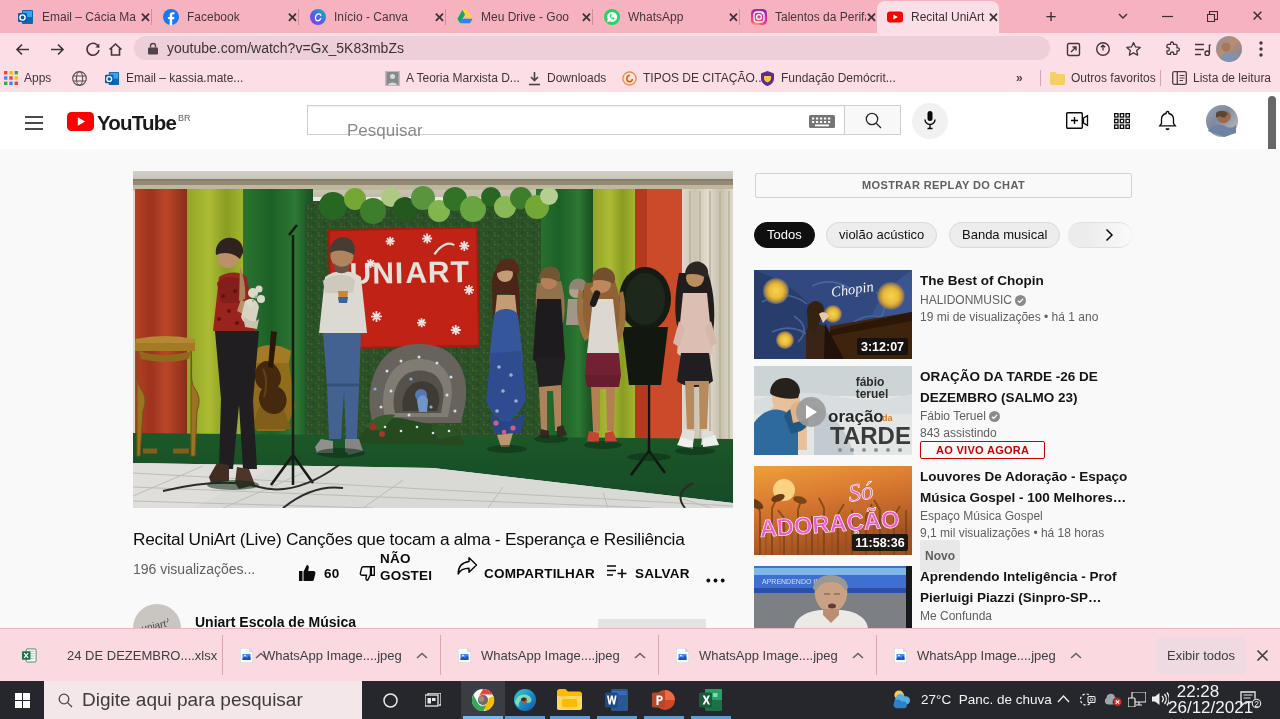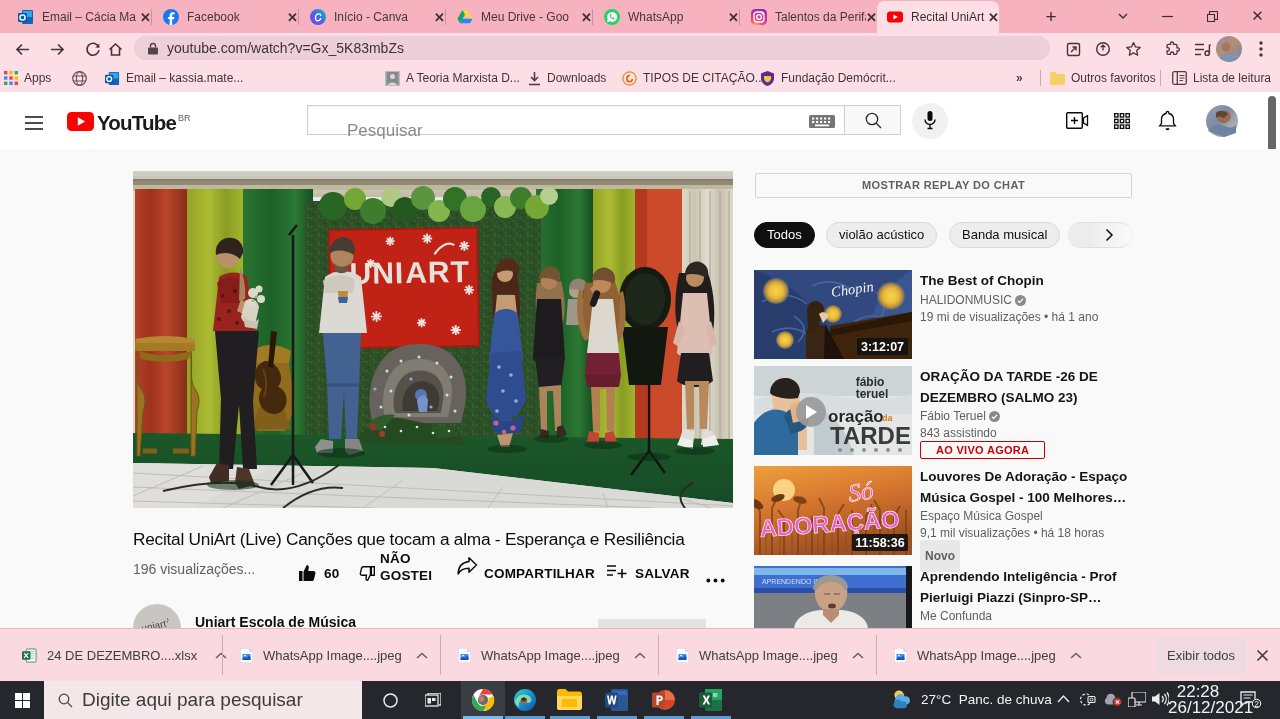--- a/index.html
+++ b/index.html
@@ -895,21 +895,21 @@
 <div class="vrow-c" style="top:426px;">843 assistindo</div>
 <div class="abs" style="left:920px;top:441px;font-size:11px;font-weight:bold;color:#c00;border:1px solid #c00;border-radius:2px;padding:2px 15px;letter-spacing:.3px;">AO VIVO AGORA</div>
 <div class="vrow-t" style="top:466px;">Louvores De Adoração - Espaço Música Gospel - 100 Melhores…</div>
 <div class="vrow-c" style="top:509px;">Espaço Música Gospel</div>
 <div class="vrow-c" style="top:526px;">9,1 mil visualizações • há 18 horas</div>
 <div class="abs" style="left:920px;top:540px;font-size:12px;font-weight:bold;color:#606060;background:#e8e8e8;border-radius:2px;padding:9px 5px;">Novo</div>
 <div class="vrow-t" style="top:566px;">Aprendendo Inteligência - Prof Pierluigi Piazzi (Sinpro-SP…</div>
 <div class="vrow-c" style="top:609px;">Me Confunda</div>
 <div class="vrow-c" style="top:626px;">2 mi de visualizações</div>
 <div id="shelf">
-  <div class="ditem" style="left:22px;">
+  <div class="ditem" style="left:22px;gap:20px;">
     <svg width="15" height="15" viewBox="0 0 16 16">
         <rect x="4.5" y="1" width="10.5" height="14" rx="1" fill="#fff" stroke="#1e7145" stroke-width=".8"></rect>
         <path d="M6.5 3.5h7M6.5 6h7M6.5 8.5h7M6.5 11h7" stroke="#9bc2ae" stroke-width="1"></path>
         <rect x="0" y="3.5" width="9" height="9" rx="1" fill="#1e7145"></rect>
         <path d="M2.2 5.5l4.4 5M6.6 5.5l-4.4 5" stroke="#fff" stroke-width="1.3"></path>
       </svg>
     <span style="margin-left:10px;">24 DE DEZEMBRO....xlsx</span>
     <svg style="margin-left:18px;" width="12" height="7" viewBox="0 0 12 7">
         <path d="M1 6l5-4.5L11 6" fill="none" stroke="#5f6368" stroke-width="1.6"></path>
       </svg>

